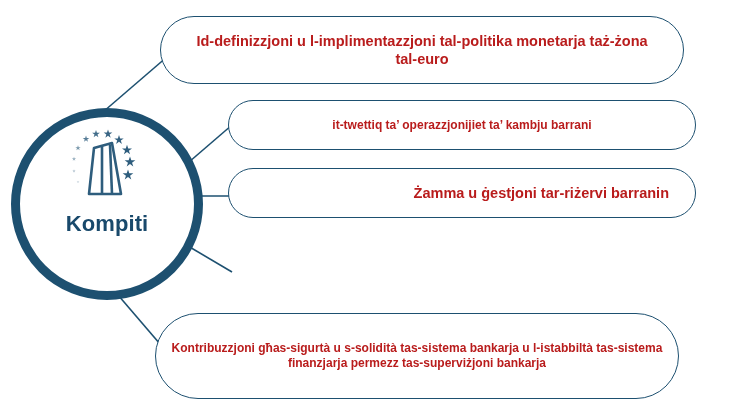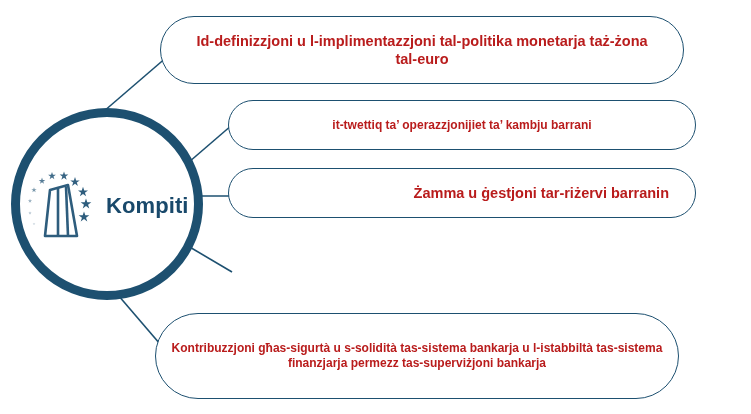--- a/index.html
+++ b/index.html
@@ -31,20 +31,21 @@
     position: absolute;
     left: 11px;
     top: 108px;
     width: 192px;
     height: 192px;
     border-radius: 50%;
     background: #ffffff;
     border: 9px solid #1d5070;
     box-sizing: border-box;
     display: flex;
+    flex-direction: column;
     align-items: center;
     justify-content: flex-start;
   }
   #hub-logo {
     margin-top: 12px;
     width: 86px;
     height: 78px;
     display: block;
   }
   #hub-label {

